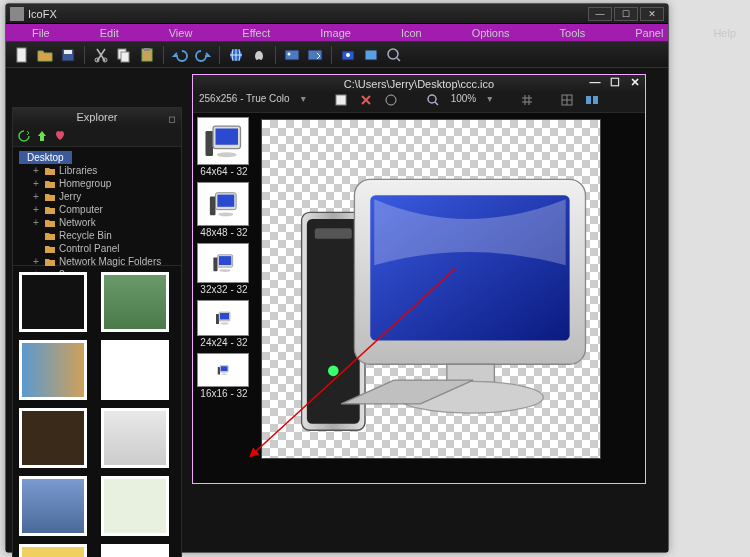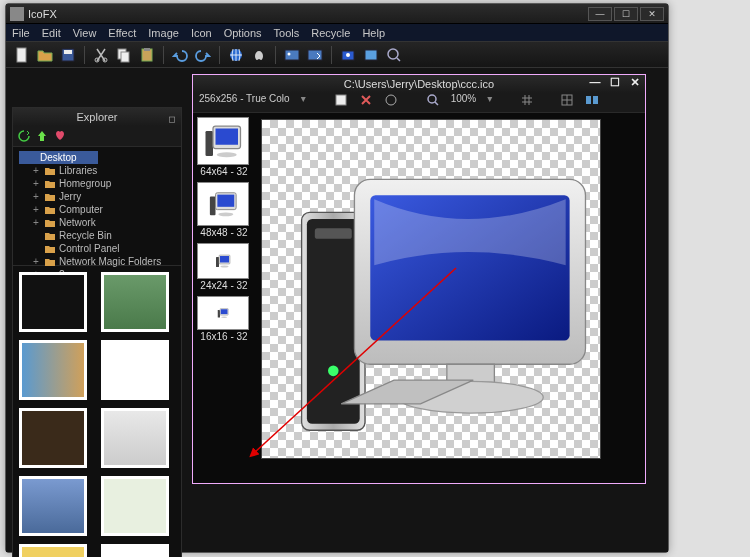--- a/index.html
+++ b/index.html
@@ -6,38 +6,38 @@
 body { background: #e0e0e0; width: 750px; height: 557px; overflow: hidden; }
 
 .app-window { position: absolute; left: 5px; top: 3px; width: 664px; height: 550px; background: #0a0a0a; border: 1px solid #5a5a5a; border-radius: 4px; box-shadow: 0 0 8px rgba(0,0,0,.3); }
 
 .titlebar { height: 20px; background: linear-gradient(#2c2c2c,#1c1c1c); display: flex; align-items: center; padding: 0 4px; color: #ddd; font-size: 11px; border-bottom: 1px solid #000; }
 .titlebar .icon { width: 14px; height: 14px; background: #888; margin-right: 4px; }
 .titlebar .title { flex: 1; }
 .titlebar .winbtns { display: flex; gap: 2px; }
 .titlebar .winbtn { width: 24px; height: 14px; background: #2a2a2a; border: 1px solid #555; color: #ccc; text-align: center; font-size: 9px; line-height: 12px; cursor: pointer; }
 
-.menubar { height: 18px; background: #0f172a; display: flex; align-items: center; padding: 0 0; color: #c8c8c8; font-size: 11px; border-bottom: 1px solid #333; }
+.menubar { height: 18px; background: #a21caf; display: flex; align-items: center; padding: 0 20px; color: #c8c8c8; font-size: 11px; border-bottom: 1px solid #333; gap: 38px; }
 .menubar span { padding: 2px 6px; cursor: pointer; }
 
 .toolbar { height: 26px; background: linear-gradient(#252525,#151515); display: flex; align-items: center; padding: 2px 6px; gap: 3px; border-bottom: 1px solid #333; }
 .tbtn { width: 20px; height: 20px; display: flex; align-items: center; justify-content: center; cursor: pointer; border-radius: 2px; }
 .tbtn svg { width: 16px; height: 16px; }
 .sep { width: 1px; height: 18px; background: #444; margin: 0 3px; }
 
 .workspace { position: relative; height: calc(100% - 64px); background: #141414; }
 
 
 .explorer { position: absolute; left: 6px; top: 6px; width: 170px; height: 480px; background: #0f0f0f; border: 1px solid #2c2c2c; margin-top: 33px; }
 .panel-title { height: 18px; background: linear-gradient(#2a2a2a,#1a1a1a); color: #ccc; font-size: 11px; text-align: center; line-height: 18px; position: relative; }
 .panel-title .pbtn { position: absolute; right: 2px; top: 2px; width: 14px; height: 14px; color: #aaa; font-size: 9px; cursor: pointer; }
 .etoolbar { height: 20px; background: #1a1a1a; display: flex; align-items: center; padding: 2px 4px; gap: 4px; }
 .ebtn { width: 14px; height: 14px; cursor: pointer; }
 .tree { padding: 4px 6px; color: #bbb; font-size: 10px; border-top: 1px solid #2a2a2a; border-bottom: 1px solid #2a2a2a; height: 120px; }
-.tree-root { background: #3a5a9a; color: #fff; padding: 1px 21px; display: inline-block; }
+.tree-root { background: #3a5a9a; color: #fff; padding: 1px 8px; display: inline-block; }
 .tree-item { padding: 1px 0 1px 14px; display: flex; align-items: center; gap: 4px; cursor: pointer; }
 .tree-item .exp { width: 8px; display: inline-block; color: #888; }
 .tree-item .ficon { width: 10px; height: 10px; display: inline-block; }
 .thumbs { padding: 6px; display: grid; grid-template-columns: repeat(2,1fr); gap: 8px; overflow: hidden; height: 310px; }
 .thumb { background: #fff; border: 3px solid #fff; width: 68px; height: 60px; }
 
 
 .doc { position: absolute; left: 186px; top: 6px; width: 454px; height: 410px; background: #d946ef; border: 1px solid #f0abfc; }
 .doc-title { height: 18px; background: linear-gradient(#2a2a2a,#1a1a1a); color: #ddd; font-size: 11px; text-align: center; line-height: 18px; position: relative; }
 .doc-btns { position: absolute; right: 2px; top: 1px; display: flex; gap: 4px; }
@@ -83,21 +83,21 @@
 
   <div class="menubar">
     <span>File</span>
     <span>Edit</span>
     <span>View</span>
     <span>Effect</span>
     <span>Image</span>
     <span>Icon</span>
     <span>Options</span>
     <span>Tools</span>
-    <span>Recycle</span>
+    <span>Panel</span>
     <span>Help</span>
   </div>
 
   <div class="toolbar">
     <div class="tbtn">
         <svg viewBox="0 0 16 16">
           <rect x="3" y="1" width="9" height="14" fill="#eee" stroke="#888"></rect>
         </svg>
       </div>
     <div class="tbtn">
@@ -351,20 +351,33 @@
                 <div class="pic">
                   <svg width="30" height="30" viewBox="0 0 32 32">
                     <rect x="2" y="8" width="6" height="20" rx="1" fill="#444"></rect>
                     <rect x="8" y="4" width="22" height="18" rx="2" fill="#ddd" stroke="#888"></rect>
                     <rect x="10" y="6" width="18" height="13" fill="#2a4ad0"></rect>
                     <ellipse cx="19" cy="27" rx="8" ry="2" fill="#ccc"></ellipse>
                   </svg>
                 </div>
               </div>
               <div class="size-lbl">48x48 - 32</div>
+            </div>
+            <div>
+              <div class="size-tile" style="height: 40px;">
+                <div class="pic">
+                  <svg width="22" height="22" viewBox="0 0 32 32">
+                    <rect x="2" y="8" width="6" height="20" rx="1" fill="#444"></rect>
+                    <rect x="8" y="4" width="22" height="18" rx="2" fill="#ddd" stroke="#888"></rect>
+                    <rect x="10" y="6" width="18" height="13" fill="#2a4ad0"></rect>
+                    <ellipse cx="19" cy="27" rx="8" ry="2" fill="#ccc"></ellipse>
+                  </svg>
+                </div>
+              </div>
+              <div class="size-lbl">32x32 - 32</div>
             </div>
             <div>
               <div class="size-tile" style="height: 36px;">
                 <div class="pic">
                   <svg width="16" height="16" viewBox="0 0 32 32">
                     <rect x="2" y="8" width="6" height="20" rx="1" fill="#444"></rect>
                     <rect x="8" y="4" width="22" height="18" rx="2" fill="#ddd" stroke="#888"></rect>
                     <rect x="10" y="6" width="18" height="13" fill="#2a4ad0"></rect>
                     <ellipse cx="19" cy="27" rx="8" ry="2" fill="#ccc"></ellipse>
                   </svg>

